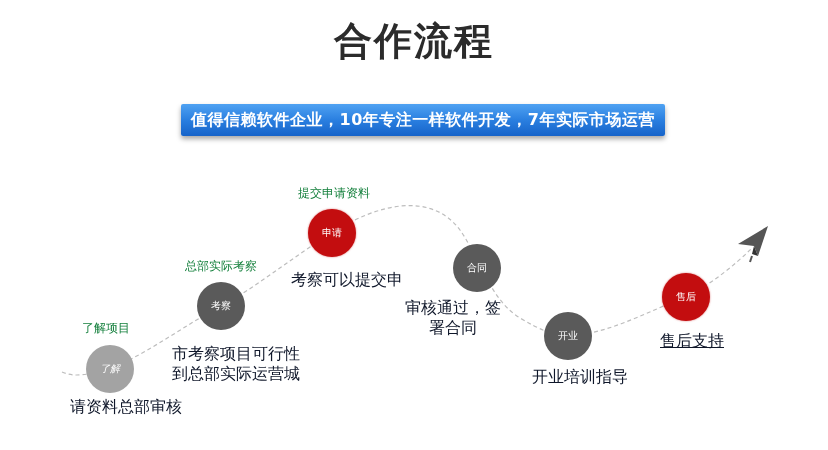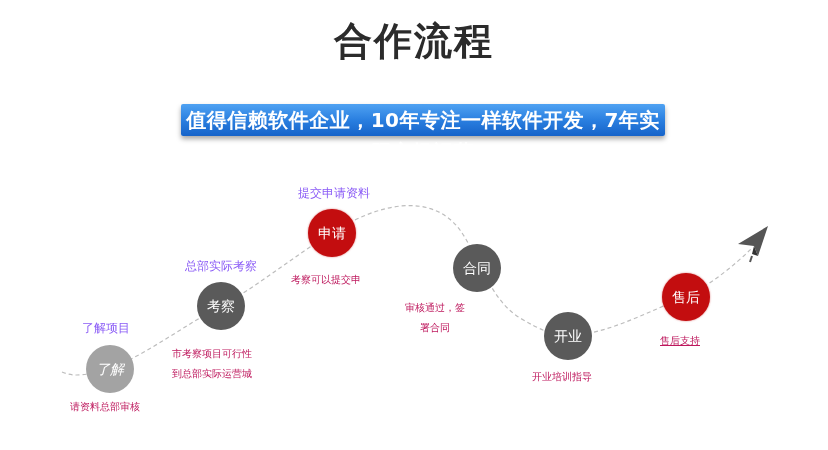--- a/index.html
+++ b/index.html
@@ -9,33 +9,33 @@
   }
   .title {
     position:absolute; left:0; width:828px; top:16px; text-align:center;
     font-size:38px; font-weight:bold; color:#2b2b2b; letter-spacing:2px;
   }
   .banner {
     position:absolute; left:181px; top:104px; width:484px; height:32px;
     background:linear-gradient(#4fa2f2 0%, #2a7fe0 50%, #1663c9 100%);
     border-radius:2px;
     box-shadow:0 3px 5px rgba(0,0,0,0.35);
-    color:#ffffff; font-weight:bold; font-size:20px; line-height:32px; text-align:center;
+    color:#ffffff; font-weight:bold; font-size:16px; line-height:32px; text-align:center;
     letter-spacing:0.5px;
   }
   svg.path { position:absolute; left:0; top:0; }
   .node {
     position:absolute; width:48px; height:48px; border-radius:50%;
-    color:#fff; font-size:14px; line-height:48px; text-align:center;
+    color:#fff; font-size:10px; line-height:48px; text-align:center;
   }
   .label {
-    position:absolute; font-size:12px; color:#8b5cf6; white-space:nowrap; text-align:center;
+    position:absolute; font-size:12px; color:#15803d; white-space:nowrap; text-align:center;
   }
   .desc {
-    position:absolute; font-size:10px; color:#be185d; line-height:20px; text-align:center; white-space:nowrap;
+    position:absolute; font-size:16px; color:#0f172a; line-height:20px; text-align:center; white-space:nowrap;
   }
 </style>
 </head>
 <body>
 
 <div class="title">合作流程</div>
 <div class="banner">值得信赖软件企业，10年专注一样软件开发，7年实际市场运营</div>
 
 <svg class="path" width="828" height="450">
   <path d="M62,372 C75,378 90,374 110,369 C150,352 185,325 221,306 C260,285 295,255 332,233 C375,205 430,190 460,230 C478,255 490,300 520,318 C540,330 555,336 568,336 C610,334 650,310 686,297 C710,285 735,265 752,248" fill="none" stroke="#bdbdbd" stroke-width="1.2" stroke-dasharray="4,3"></path>

